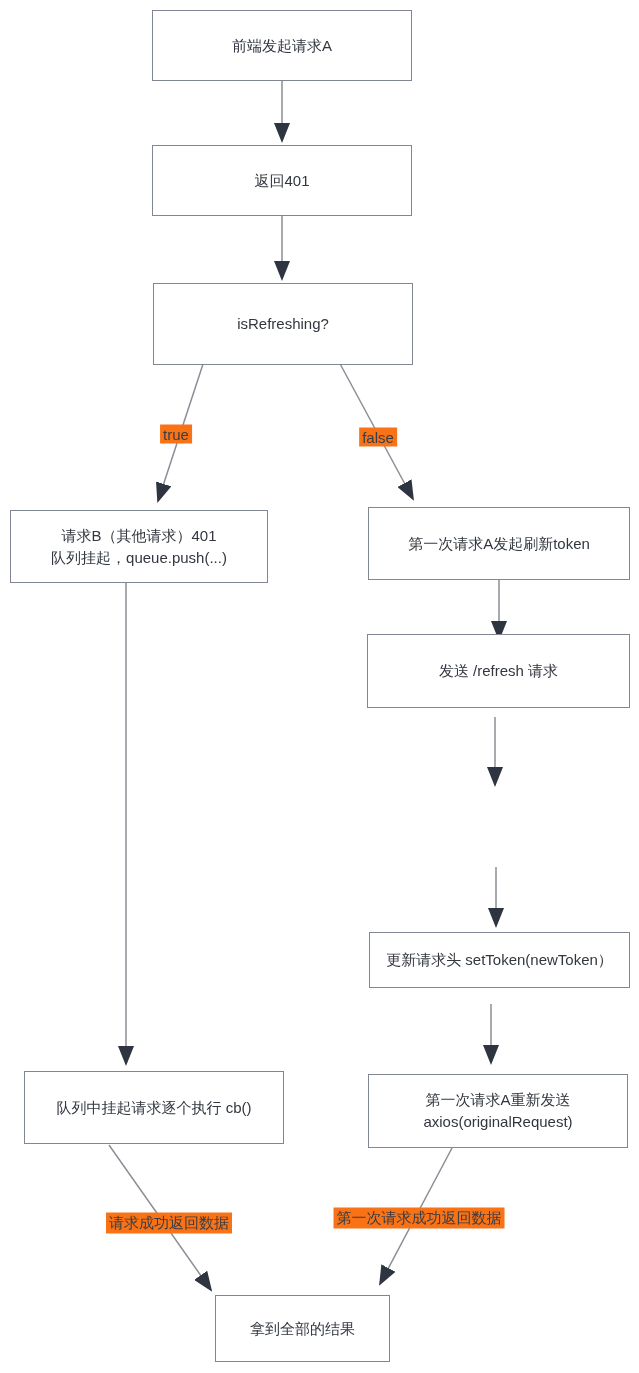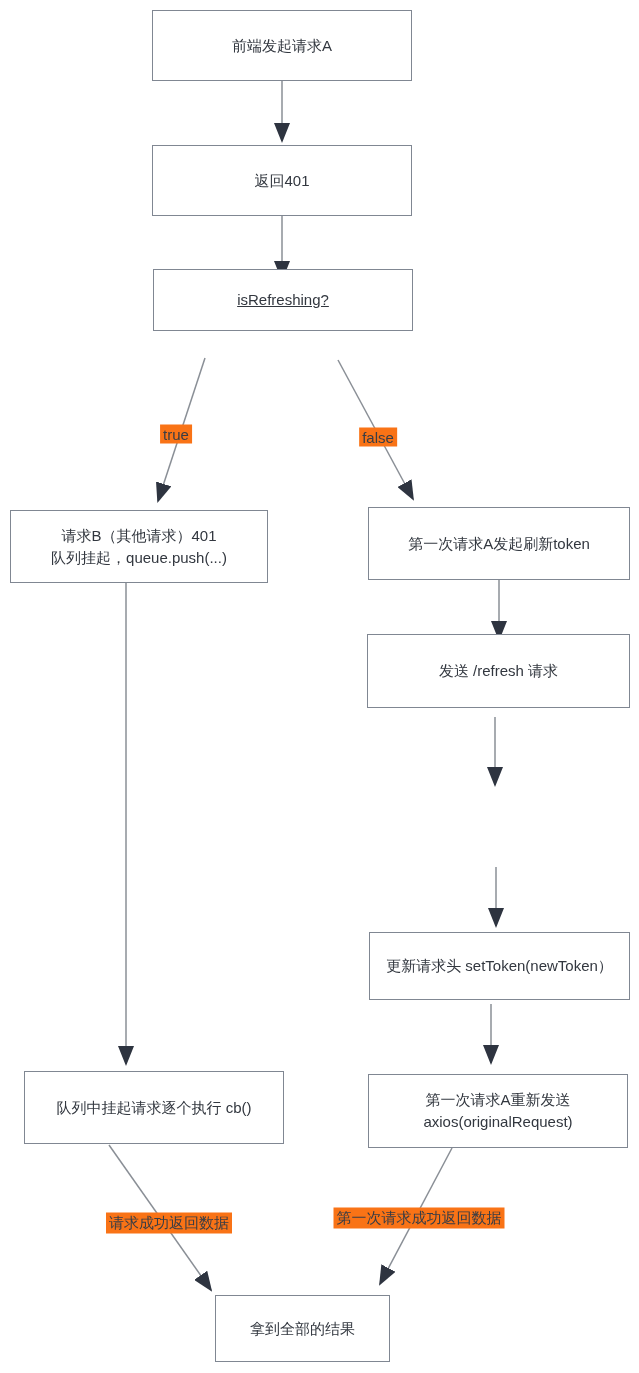--- a/index.html
+++ b/index.html
@@ -77,39 +77,39 @@
   </svg>
 
   <div class="node" style="left:152px; top:10px;  width:260px; height:71px;">
     <span>前端发起请求A</span>
   </div>
 
   <div class="node" style="left:152px; top:145px; width:260px; height:71px;">
     <span>返回401</span>
   </div>
 
-  <div class="node" style="left:153px; top:269px; width:260px; height:62px;text-decoration:underline;">
+  <div class="node" style="left:153px; top:283px; width:260px; height:82px;">
     <span>isRefreshing?</span>
   </div>
 
   <div class="node" style="left:10px;  top:510px; width:258px; height:73px;">
     <span>请求B（其他请求）401</span>
     <span>队列挂起，queue.push(...)</span>
   </div>
 
   <div class="node" style="left:368px; top:507px; width:262px; height:73px;">
     <span>第一次请求A发起刷新token</span>
   </div>
 
   <div class="node" style="left:367px; top:634px; width:263px; height:74px;">
     <span>发送 /refresh 请求</span>
   </div>
 
 
-  <div class="node" style="left:369px; top:932px; width:261px; height:68px;">
+  <div class="node" style="left:369px; top:932px; width:261px; height:56px;">
     <span>更新请求头 setToken(newToken）</span>
   </div>
 
   <div class="node" style="left:368px; top:1074px; width:260px; height:74px;">
     <span>第一次请求A重新发送</span>
     <span>axios(originalRequest)</span>
   </div>
 
   <div class="node" style="left:24px;  top:1071px; width:260px; height:73px;">
     <span>队列中挂起请求逐个执行 cb()</span>

